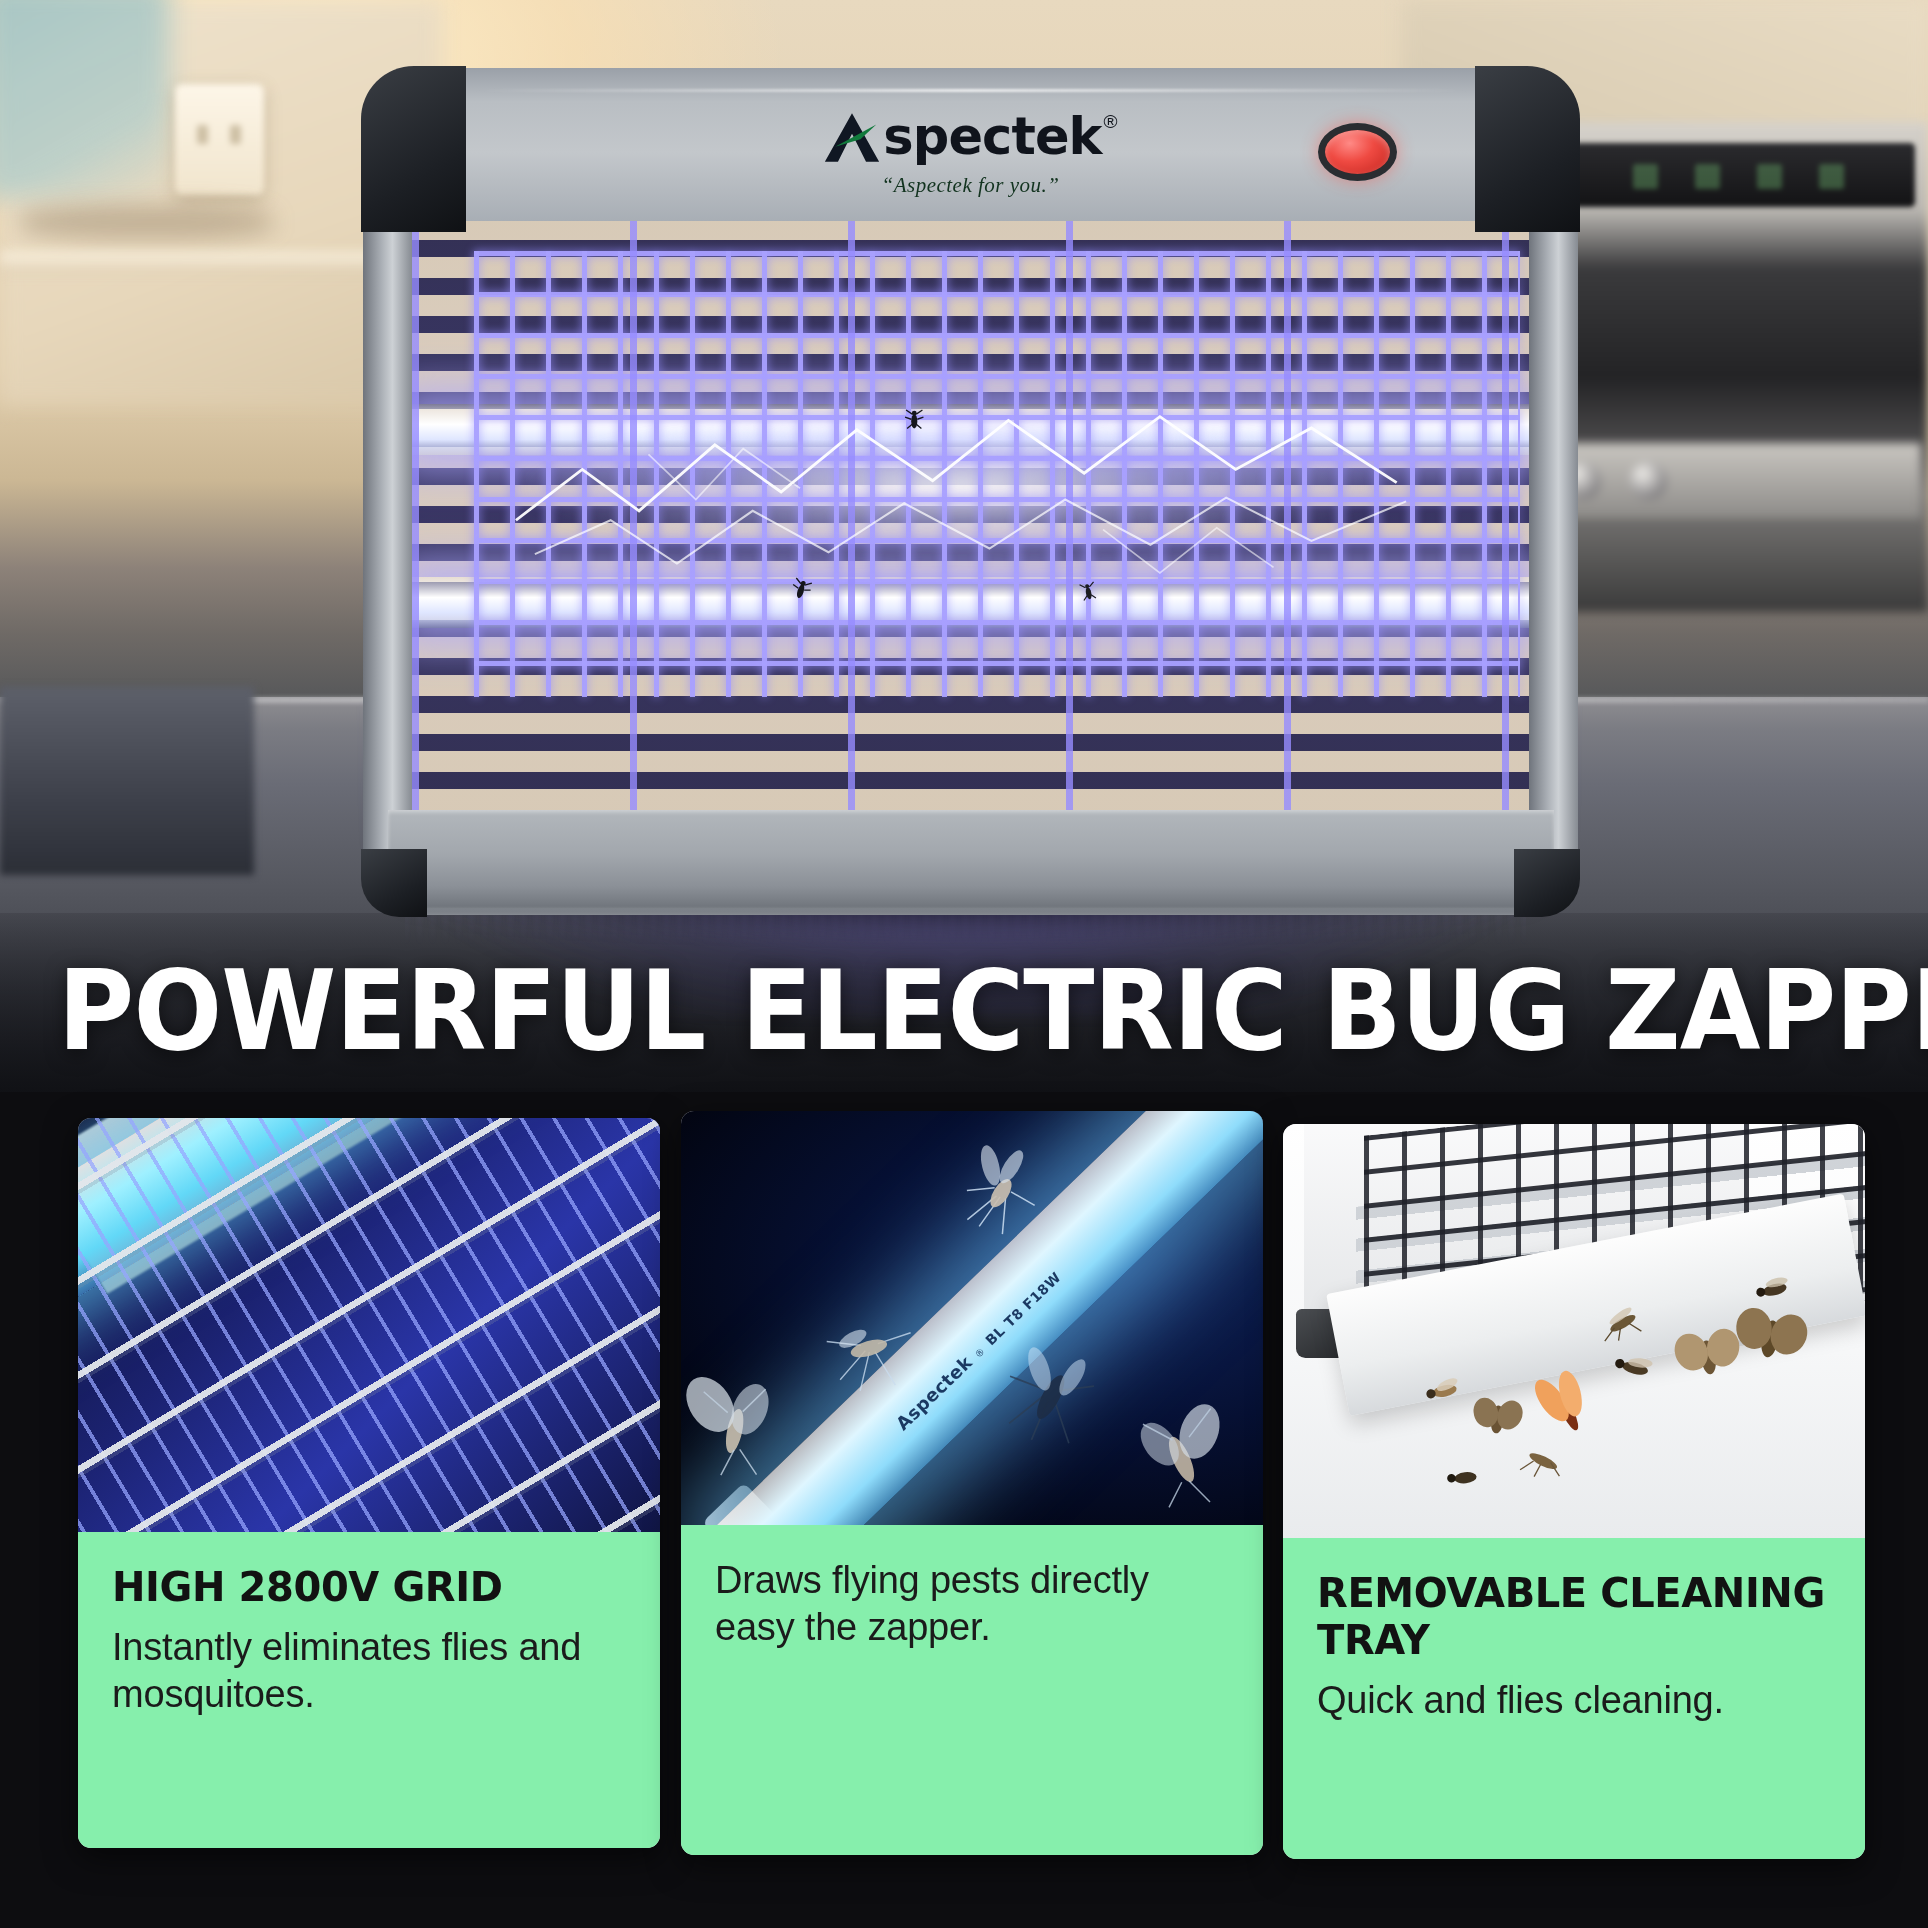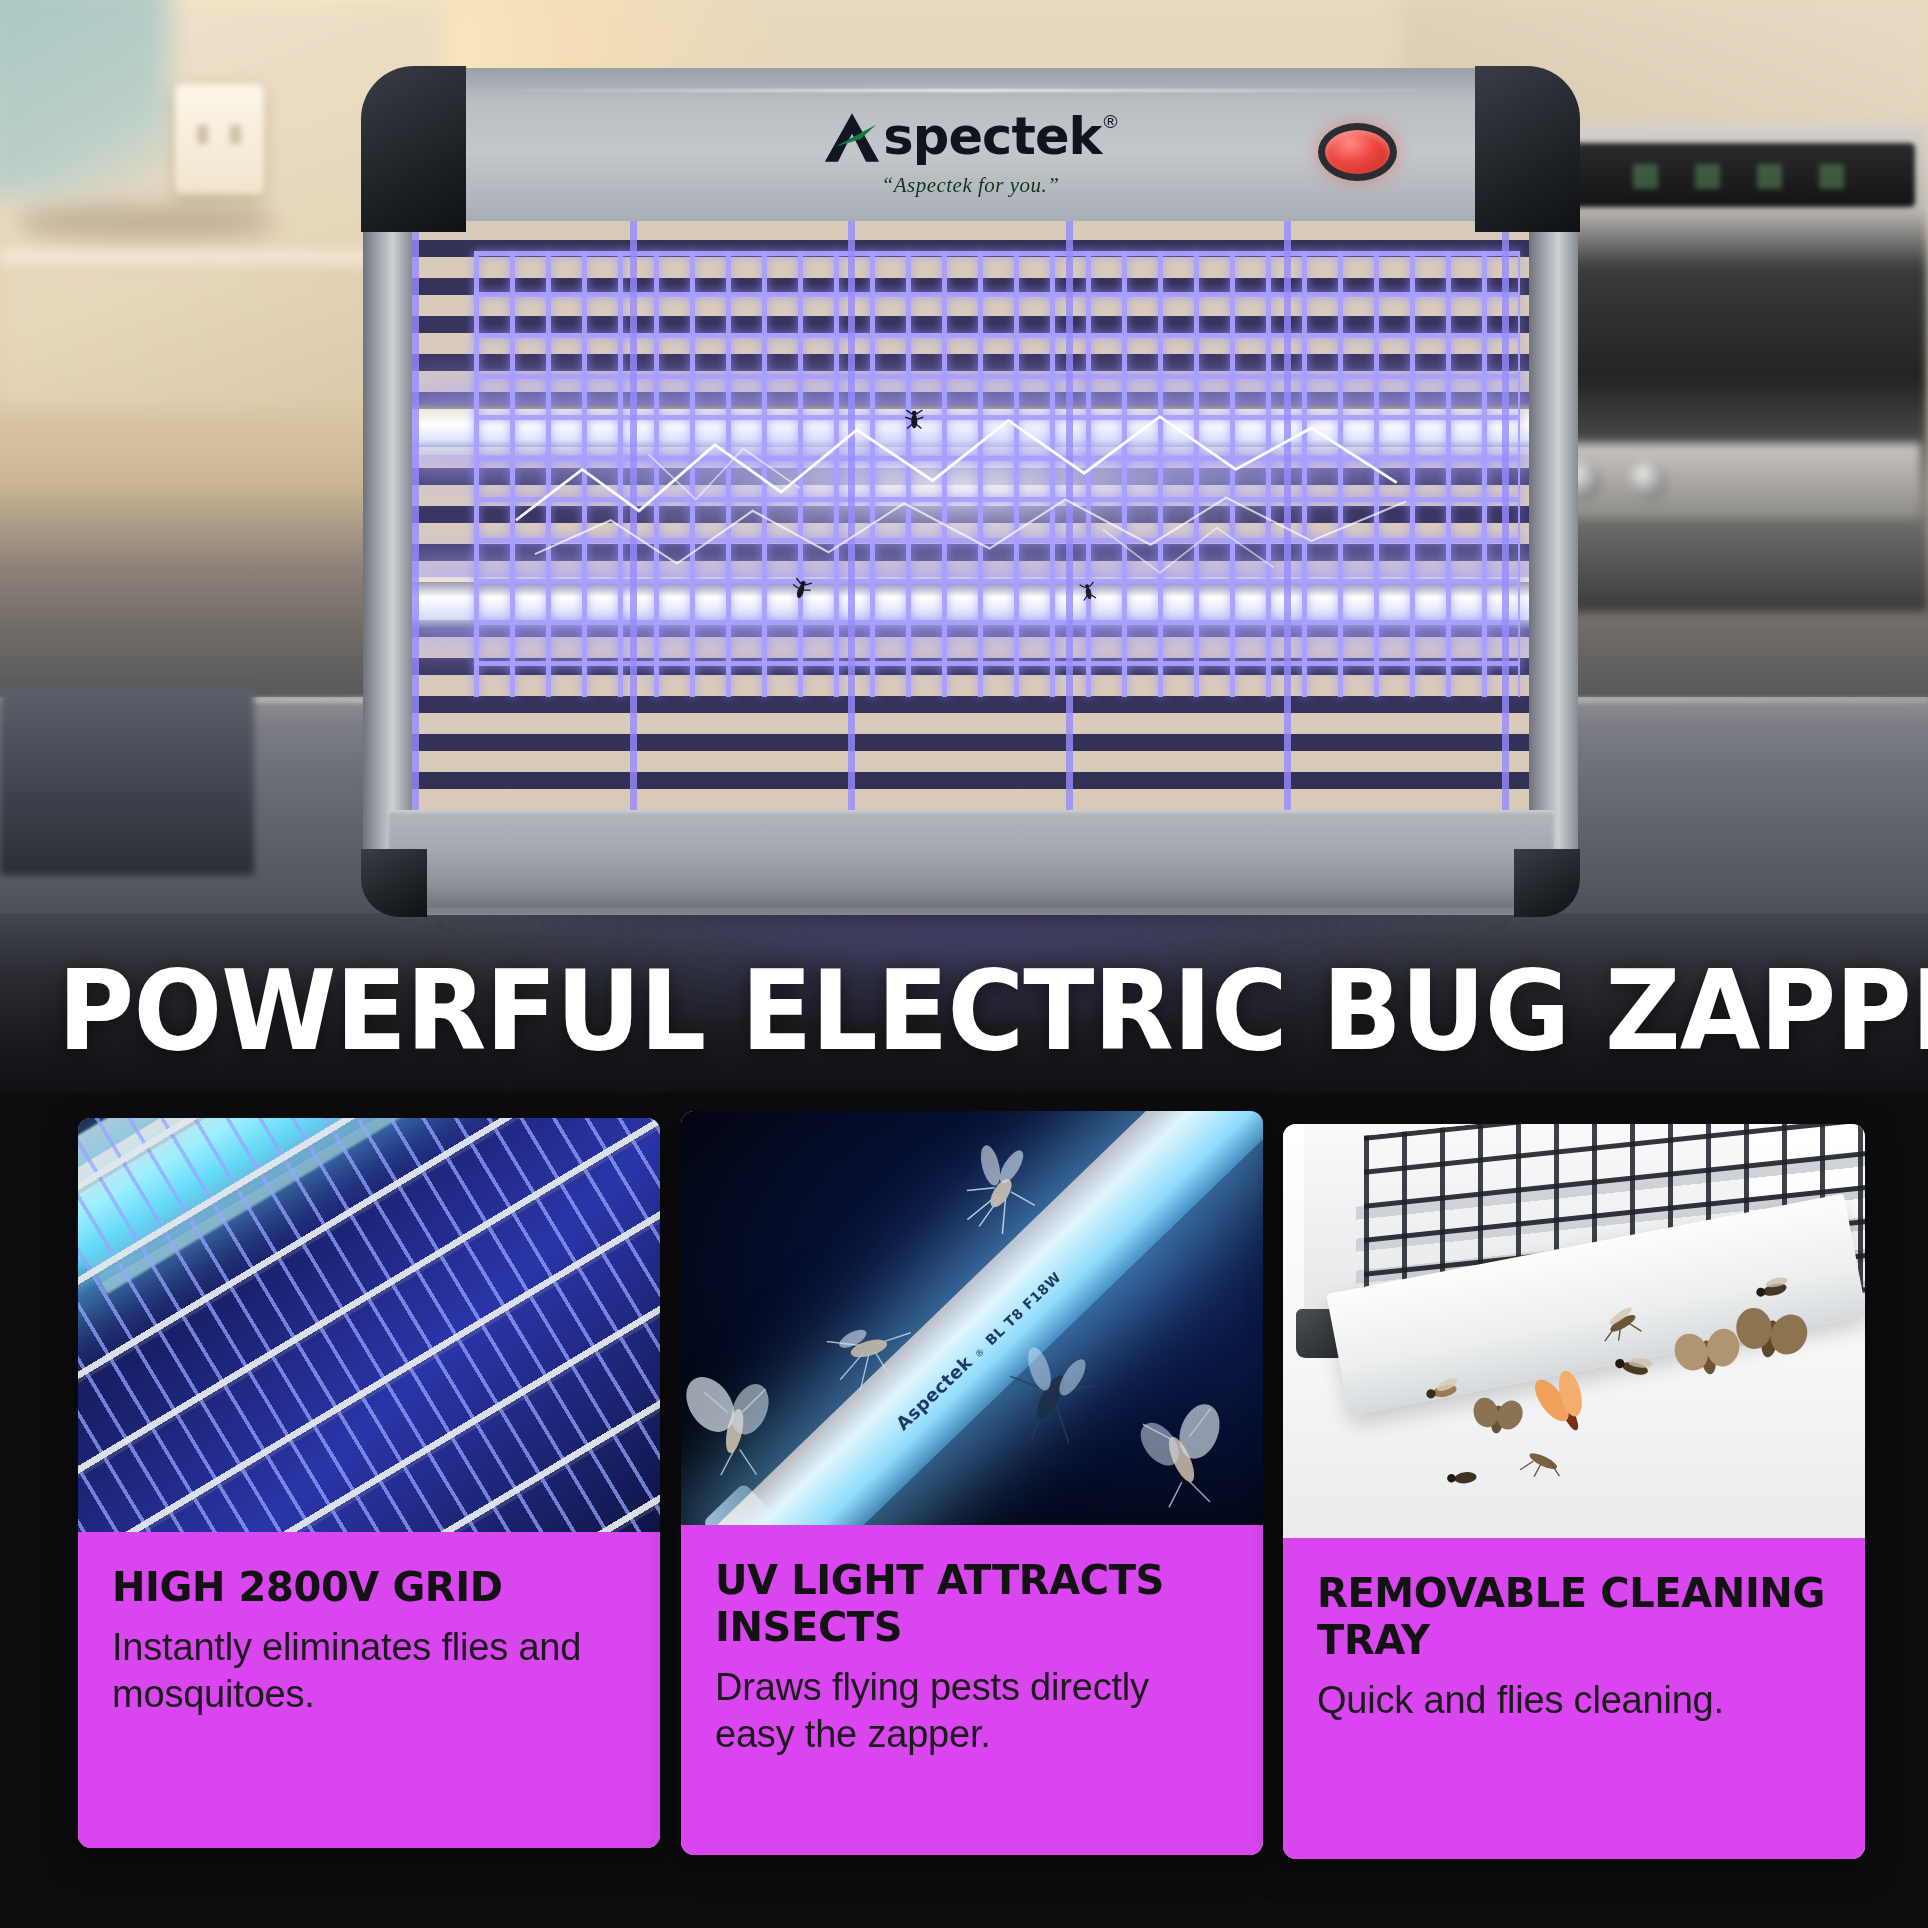--- a/index.html
+++ b/index.html
@@ -333,21 +333,21 @@
     position: absolute; left: 55px; top: 169px; width: 527px; height: 124px;
     background: linear-gradient(180deg, #fdfdfd 0%, #eceeef 60%, #d7dadd 100%);
     transform: rotate(-11deg); transform-origin: left center;
     border-radius: 3.8px;
     box-shadow: 0 9.4px 21px rgba(0,0,0,.18);
   }
   .t3-bug { position: absolute; }
   .t3-bug svg { display: block; }
 
   
-  .card-body { padding: 32px 34px 28px 34px; background: #d946ef; flex: 1; }
+  .card-body { padding: 32px 34px 28px 34px; background: #86efac; flex: 1; }
   .card-title {
     font-family: "DejaVu Sans", sans-serif;
     font-weight: 700; font-size: 40px; line-height: 47px; color: #121212;
     letter-spacing: -0.4px; margin-bottom: 13px;
   }
   .card-desc {
     font-size: 38px; line-height: 47px; color: #1b1b1b; font-weight: 400;
     letter-spacing: -0.2px;
   }
 </style>
@@ -541,21 +541,20 @@
             <ellipse cx="62" cy="70" rx="9" ry="26" fill="#c8bca9" opacity=".95" transform="rotate(-14 62 70)"></ellipse>
             <ellipse cx="86" cy="44" rx="20" ry="30" fill="#e4edf6" opacity=".68" transform="rotate(30 86 44)"></ellipse>
             <ellipse cx="42" cy="50" rx="16" ry="26" fill="#dae6f1" opacity=".55" transform="rotate(-28 42 50)"></ellipse>
             <g stroke="#cbdced" stroke-width="1.6" fill="none" opacity=".8">
               <path d="M58 94 L40 118 M66 94 L84 120 M56 48 L28 26 M74 48 L102 22"></path>
             </g>
           </svg>
         </div>
       </div>
       <div class="card-body">
-        <div class="card-title">UV LIGHT ATTRACTS INSECTS</div>
         <div class="card-desc">Draws flying pests directly easy the zapper.</div>
       </div>
     </div>
 
     <div class="card card-3">
       <div class="thumb t3">
         <div class="t3-body"></div>
         <div class="t3-louver"></div>
         <div class="t3-grid"></div>
         <div class="t3-foot"></div>

